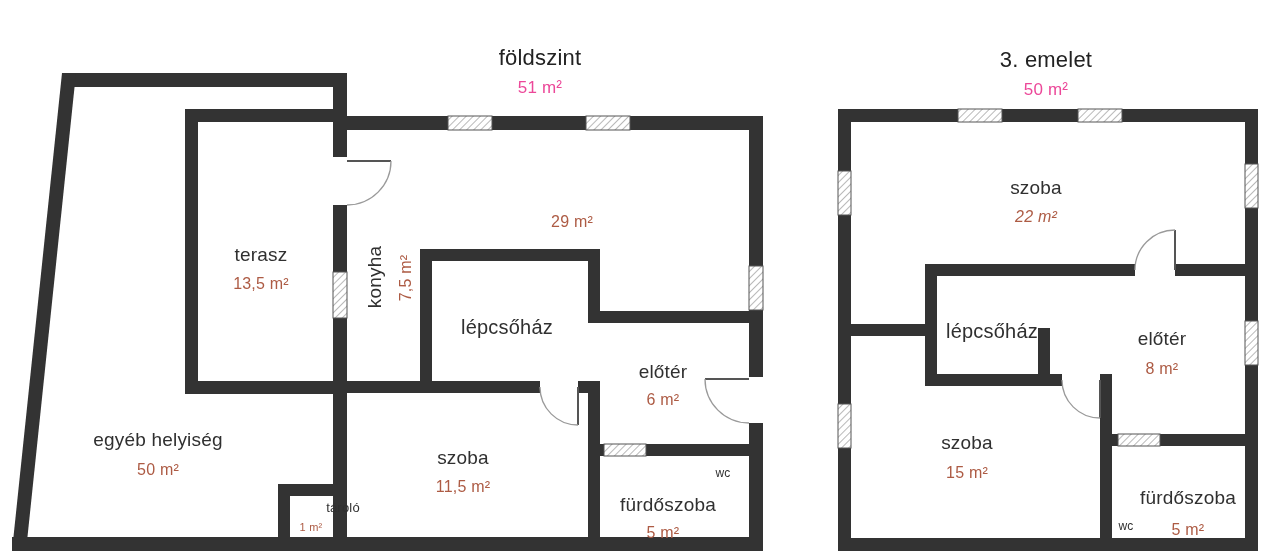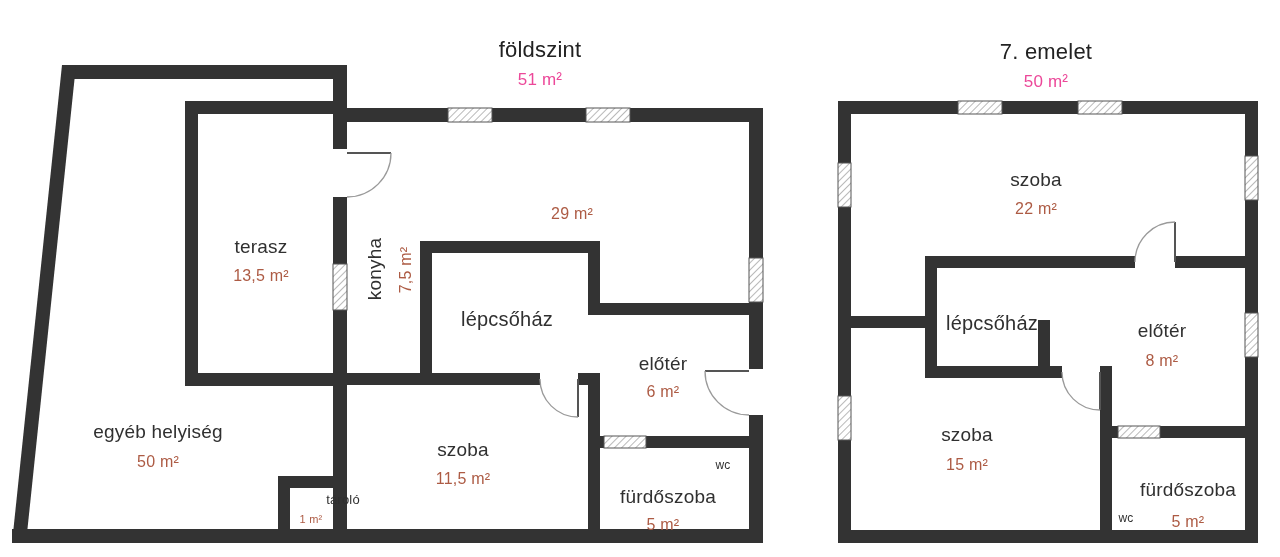--- a/index.html
+++ b/index.html
@@ -2,21 +2,21 @@
 <html><head>
 <meta charset="utf-8">
 <style>
   html,body{margin:0;padding:0;}
   body{
     width:1280px;height:557px;
     background:#ffffff;
     position:relative;overflow:hidden;
     font-family:"Liberation Sans", sans-serif;
   }
-  #stage{position:absolute;left:0;top:8px;width:1280px;height:455px;}
+  #stage{position:absolute;left:0;top:16px;width:1280px;height:455px;}
   #plan-svg{position:absolute;left:0;top:0;}
   .lbl{
     position:absolute;transform:translate(-50%,-50%);
     white-space:nowrap;color:#303030;line-height:1;
     letter-spacing:.2px;
   }
   .name{font-size:19px;}
   .area{font-size:16px;color:#ad5b44;}
   .title{font-size:22px;color:#222;}
   .title-area{font-size:17px;color:#ec4899;}
@@ -167,25 +167,25 @@
   <div class="lbl area" style="left:463px;top:471px;">11,5 m²</div>
 
   <div class="lbl small" style="left:311px;top:491px;">tároló</div>
   <div class="lbl tiny" style="left:311px;top:511px;">1 m²</div>
 
   <div class="lbl wc" style="left:723px;top:457px;">wc</div>
 
   <div class="lbl name" style="left:668px;top:488px;">fürdőszoba</div>
   <div class="lbl area" style="left:663px;top:517px;">5 m²</div>
 
-  <div class="lbl title" style="left:1046px;top:44px;">7. emelet</div>
+  <div class="lbl title" style="left:1046px;top:44px;">3. emelet</div>
   <div class="lbl title-area" style="left:1046px;top:73px;">50 m²</div>
 
   <div class="lbl name" style="left:1036px;top:171px;">szoba</div>
-  <div class="lbl area" style="left:1036px;top:201px;">22 m²</div>
+  <div class="lbl area" style="left:1036px;top:201px;font-style:italic;">22 m²</div>
 
   <div class="lbl mid" style="left:992px;top:315px;">lépcsőház</div>
 
   <div class="lbl name" style="left:1162px;top:322px;">előtér</div>
   <div class="lbl area" style="left:1162px;top:353px;">8 m²</div>
 
   <div class="lbl name" style="left:967px;top:426px;">szoba</div>
   <div class="lbl area" style="left:967px;top:457px;">15 m²</div>
 
   <div class="lbl wc" style="left:1126px;top:510px;">wc</div>

